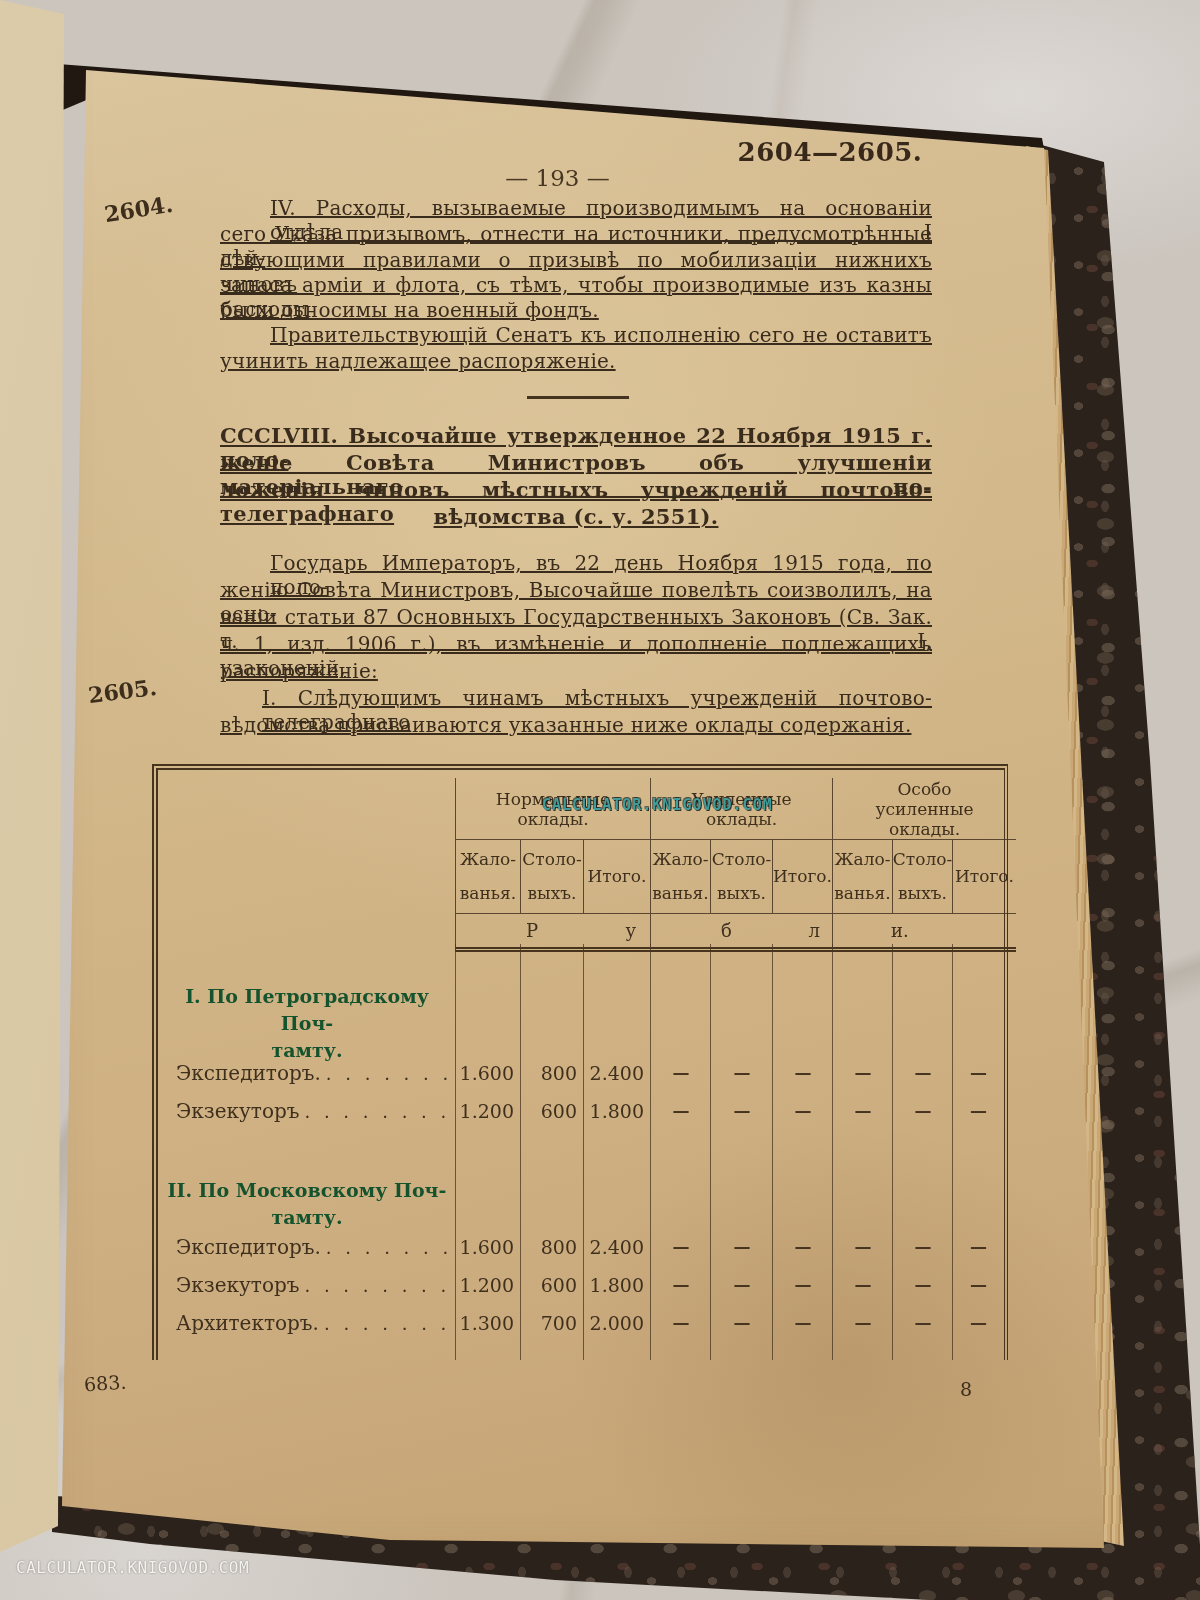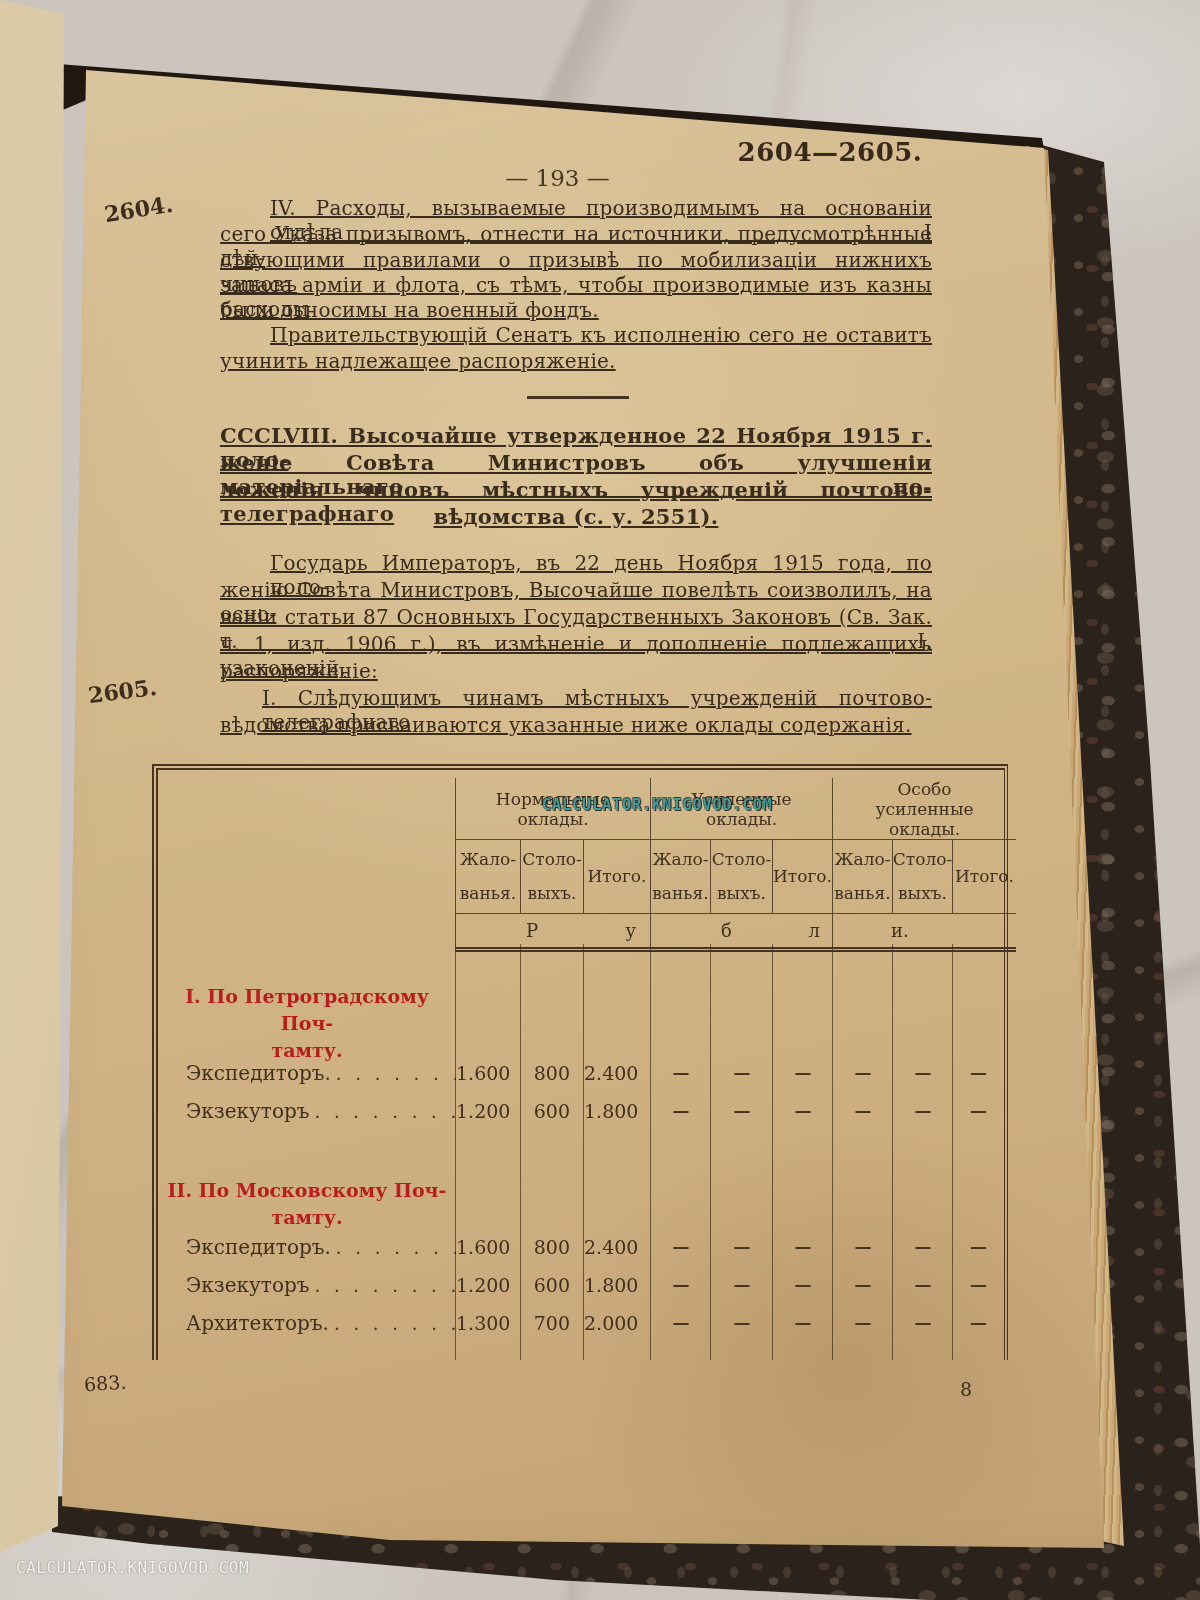--- a/index.html
+++ b/index.html
@@ -82,30 +82,30 @@
   .bB{border-bottom:1.5px solid rgba(70,52,32,.85);}
   .th-stub{grid-row:1/4;grid-column:1;}
   .gcell{display:flex;align-items:center;justify-content:center;text-align:center;
      font-size:17px;line-height:20px;padding:4px 14px;}
   .scell{display:flex;flex-direction:column;justify-content:space-between;align-items:center;
      font-size:17px;padding:9px 2px 10px 2px;text-align:center;}
   .scell.one{justify-content:center;}
   .rub{border-bottom:5px double #47341f;display:flex;align-items:center;font-size:18px;}
   .vline{position:absolute;width:1px;top:174px;bottom:0;background:rgba(72,54,34,.75);}
   .drow{position:absolute;left:0;width:100%;display:flex;height:30px;align-items:center;font-size:20px;}
-  .drow .stub{width:298px;box-sizing:border-box;padding-left:28px;display:flex;align-items:baseline;
+  .drow .stub{width:298px;box-sizing:border-box;padding-left:18px;display:flex;align-items:baseline;
      overflow:hidden;white-space:nowrap;}
   .leader{letter-spacing:4px;font-size:18px;padding-left:5px;overflow:hidden;}
   .v{box-sizing:border-box;font-size:19px;}
-  .num{text-align:right;padding-right:14px;}
+  .num{text-align:right;padding-right:7px;}
   .dash{text-align:center;font-size:17px;font-weight:bold;color:#453320;}
   .w1{width:65px}.w2{width:63px}.w3{width:67px}.w4{width:60px}.w5{width:62px}
   .w6{width:60px}.w7{width:60px}.w8{width:60px}.w9{flex:1}
   .sec{position:absolute;left:0;width:298px;text-align:center;font-weight:bold;font-size:19px;
-     line-height:27px;color:#b91c1c;}
+     line-height:27px;color:#14532d;}
   
   .wm-table{position:absolute;left:542px;top:796px;font-family:"DejaVu Sans Mono",monospace;
      font-size:15px;letter-spacing:1px;color:#3f9d9b;font-weight:bold;
      text-shadow:1px 1px 0 rgba(25,25,25,.85),-1px -1px 0 rgba(25,25,25,.6),1px -1px 0 rgba(25,25,25,.6);}
   .wm-corner{position:absolute;left:16px;top:1558px;font-family:"DejaVu Sans Mono",monospace;
      font-size:16px;letter-spacing:.5px;color:#f5f3ef;text-shadow:0 0 2px rgba(60,60,60,.6);}
   .footmark{font-size:19px;color:#3c2d1c;}
 </style>
 </head>
 <body>

